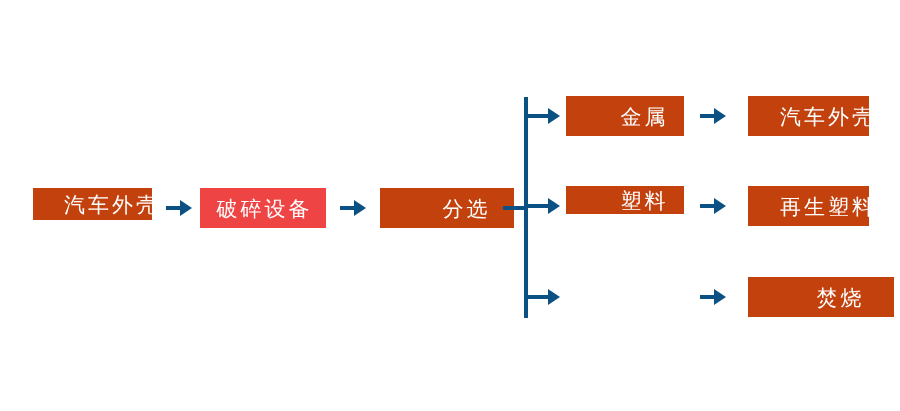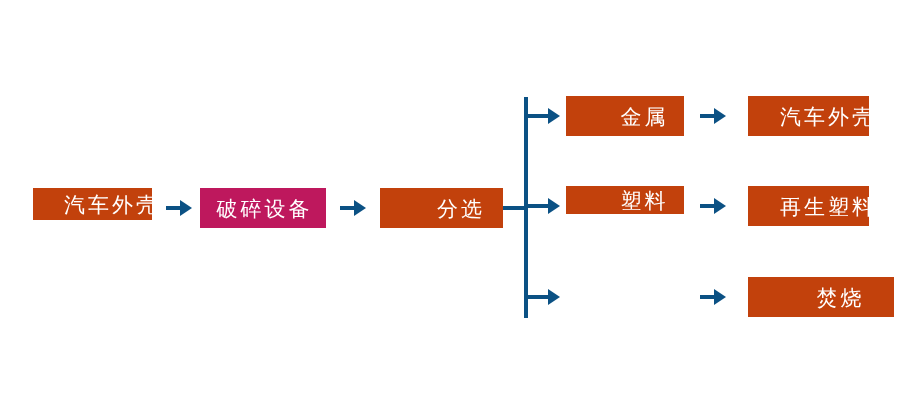--- a/index.html
+++ b/index.html
@@ -27,21 +27,21 @@
     color: #ffffff;
     font-size: 21px;
     letter-spacing: 3px;
     text-indent: 3px;
     line-height: 1;
     white-space: nowrap;
     font-weight: 400;
     box-sizing: border-box;
   }
   .node.blue  { background: #c2410c; padding-left: 36px; }
-  .node.red   { background: #be185d; }
+  .node.red   { background: #ef4444; }
 
   
   .arrow {
     position: absolute;
     height: 22px;
   }
   .arrow .shaft {
     position: absolute;
     left: 0;
     top: 50%;
@@ -85,21 +85,21 @@
     <div class="head" style="left:14px;"></div>
   </div>
 
   <div class="node red" style="left:200px; top:188px; width:126px; height:40px;">破碎设备</div>
 
   <div class="arrow" style="left:340px; top:197px; width:26px;">
     <div class="shaft" style="width:16px;"></div>
     <div class="head" style="left:14px;"></div>
   </div>
 
-  <div class="node blue" style="left:380px; top:188px; width:123px; height:40px;">分选</div>
+  <div class="node blue" style="left:380px; top:188px; width:134px; height:40px;">分选</div>
 
   <div class="stub" style="left:503px; top:206px; width:24px;"></div>
 
   <div class="bus" style="left:524px; top:97px; height:221px;"></div>
 
   <div class="arrow" style="left:528px; top:105px; width:32px;">
     <div class="shaft" style="width:22px;"></div>
     <div class="head" style="left:20px;"></div>
   </div>
 

